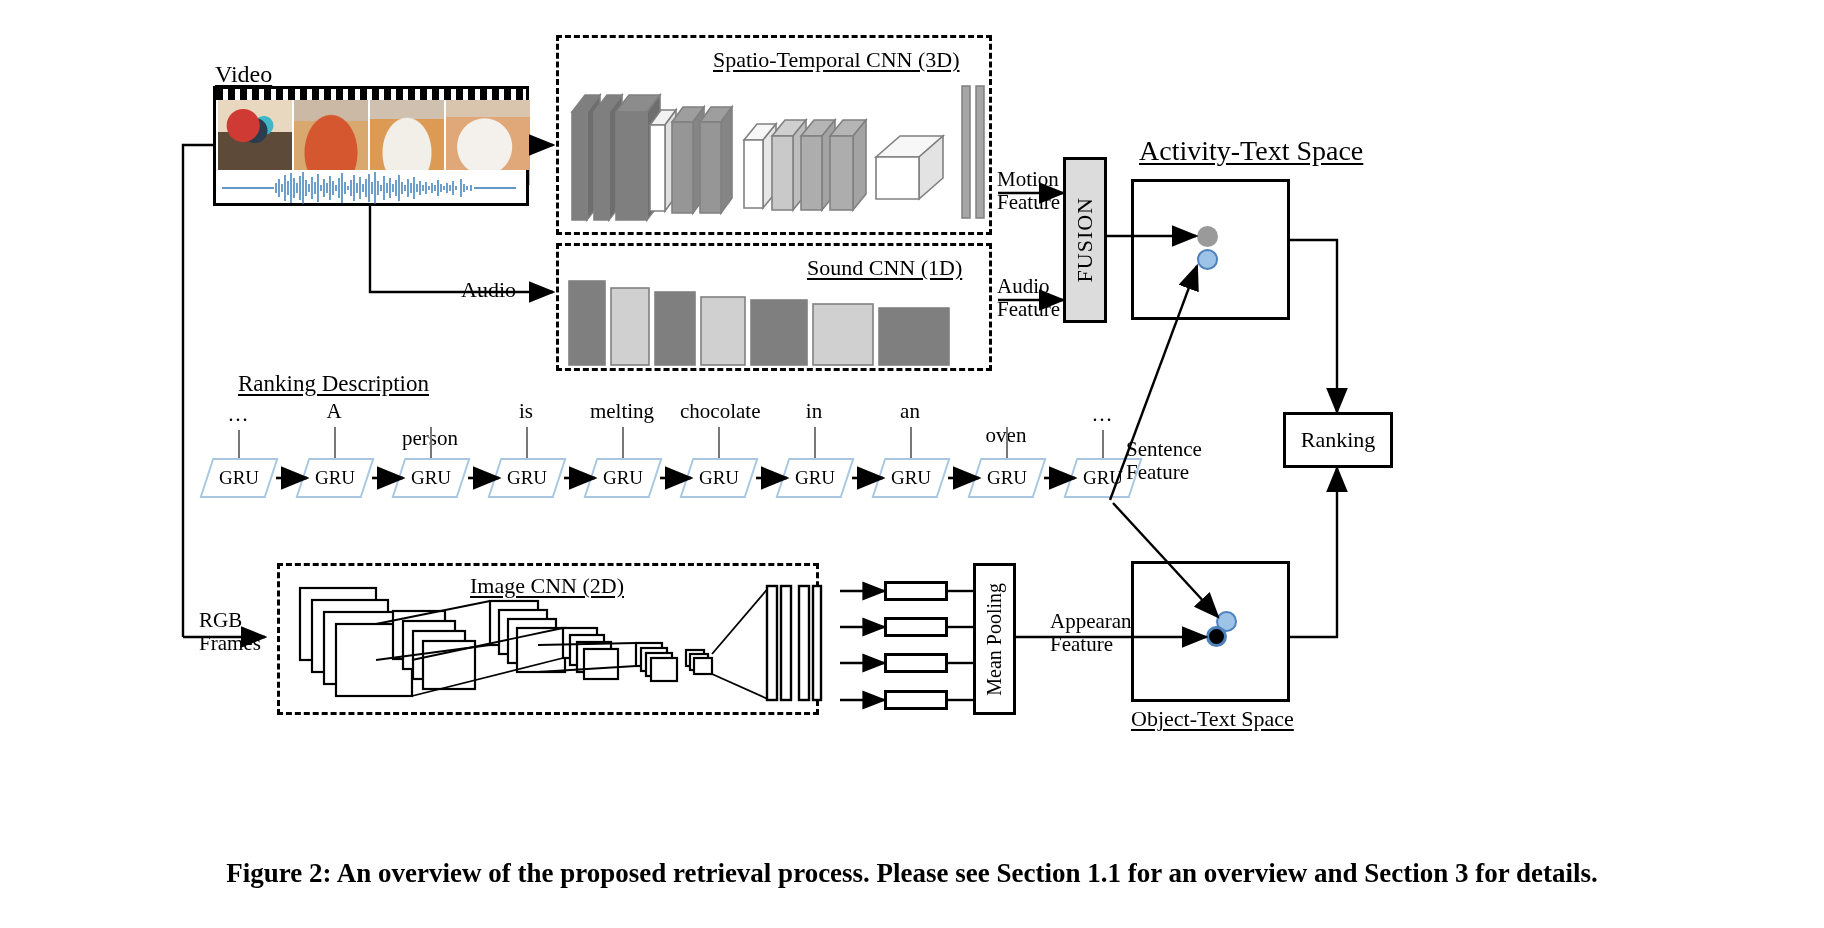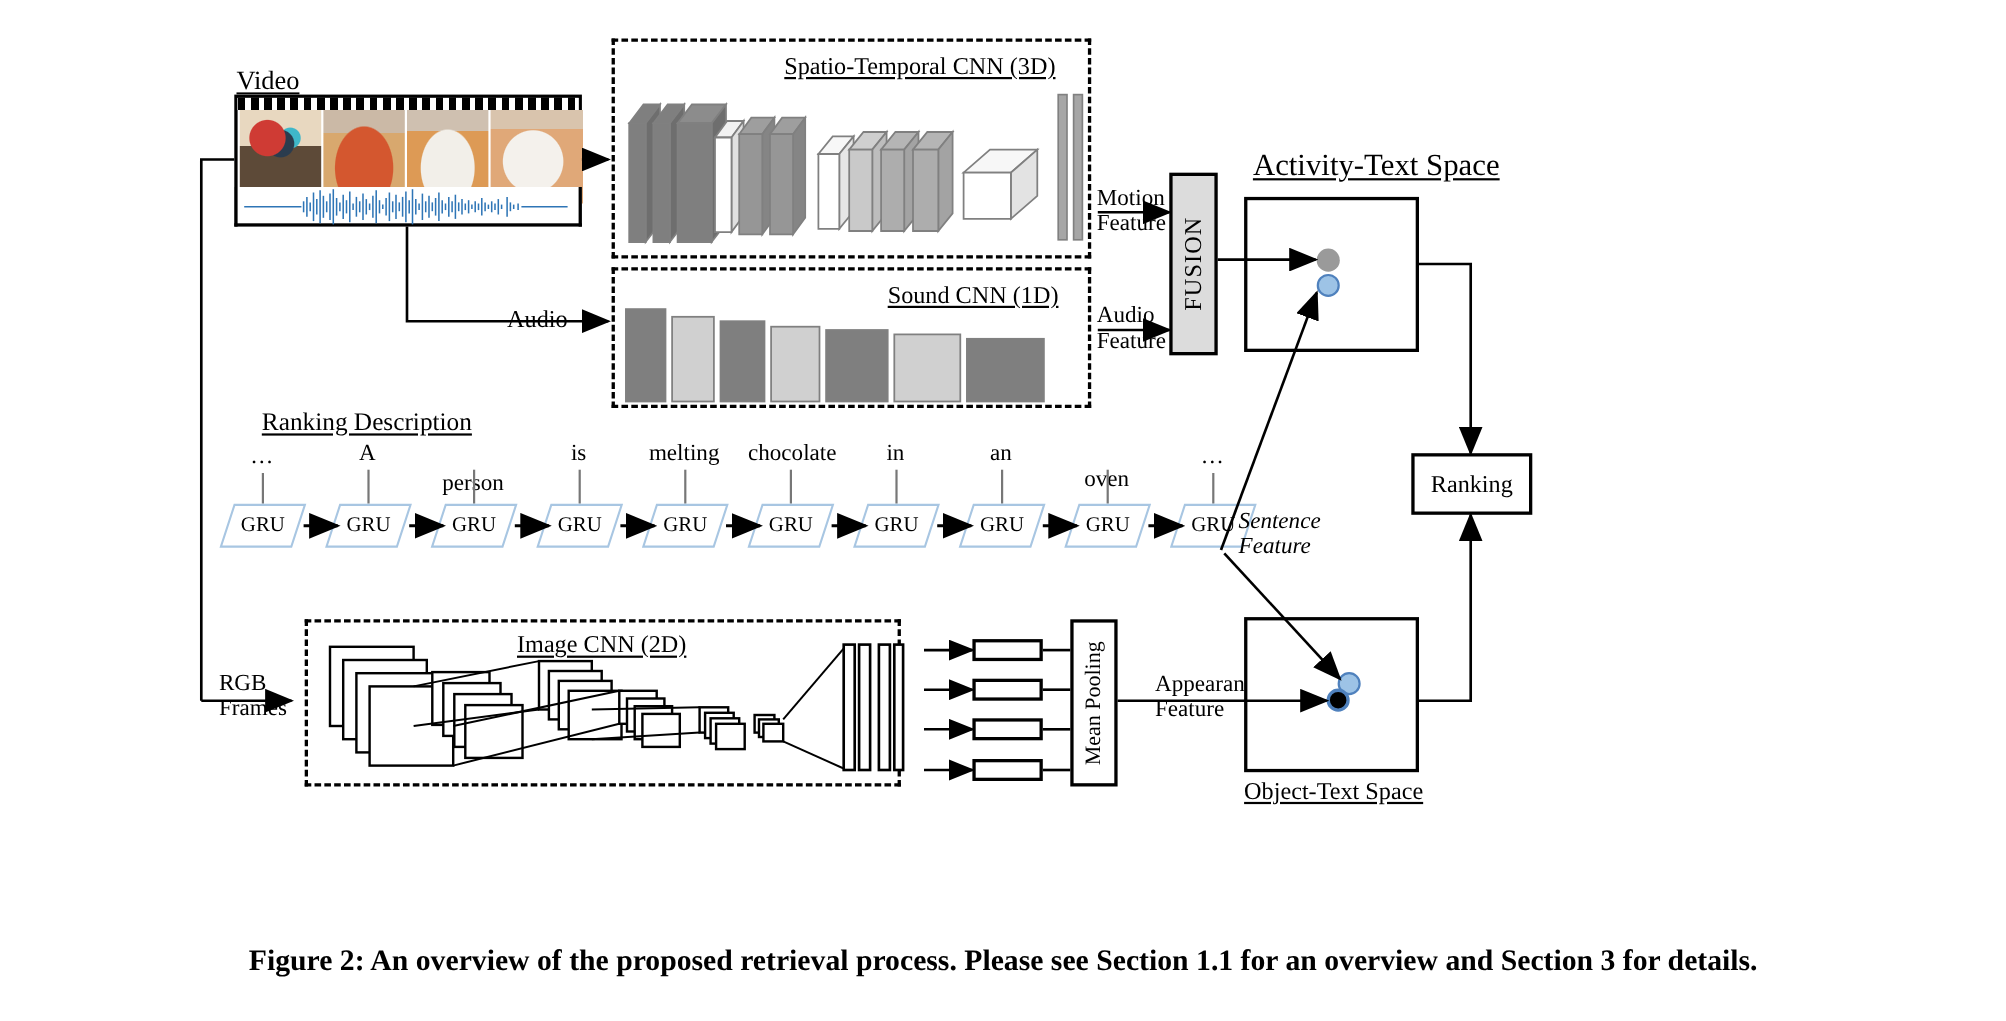--- a/index.html
+++ b/index.html
@@ -377,21 +377,21 @@
   <div class="grutxt" style="left:398px;top:478px;width:66px;">GRU</div>
   <div class="grutxt" style="left:494px;top:478px;width:66px;">GRU</div>
   <div class="grutxt" style="left:590px;top:478px;width:66px;">GRU</div>
   <div class="grutxt" style="left:686px;top:478px;width:66px;">GRU</div>
   <div class="grutxt" style="left:782px;top:478px;width:66px;">GRU</div>
   <div class="grutxt" style="left:878px;top:478px;width:66px;">GRU</div>
   <div class="grutxt" style="left:974px;top:478px;width:66px;">GRU</div>
   <div class="grutxt" style="left:1070px;top:478px;width:66px;">GRU</div>
 </div>
 
-<div class="lbl" style="left:1126px;top:462px;font-style:italic;">
+<div class="lbl" style="left:1126px;top:438px;">
   <div>Sentence</div>
   <div>Feature</div>
 </div>
 
 <div class="dashbox" style="left:277px;top:563px;width:542px;height:152px;"></div>
 <div class="lbl ul" style="left:470px;top:574px;font-size:22px;">Image CNN (2D)</div>
 
 <div class="lbl" style="left:199px;top:609px;">
   <div>RGB</div>
   <div>Frames</div>

